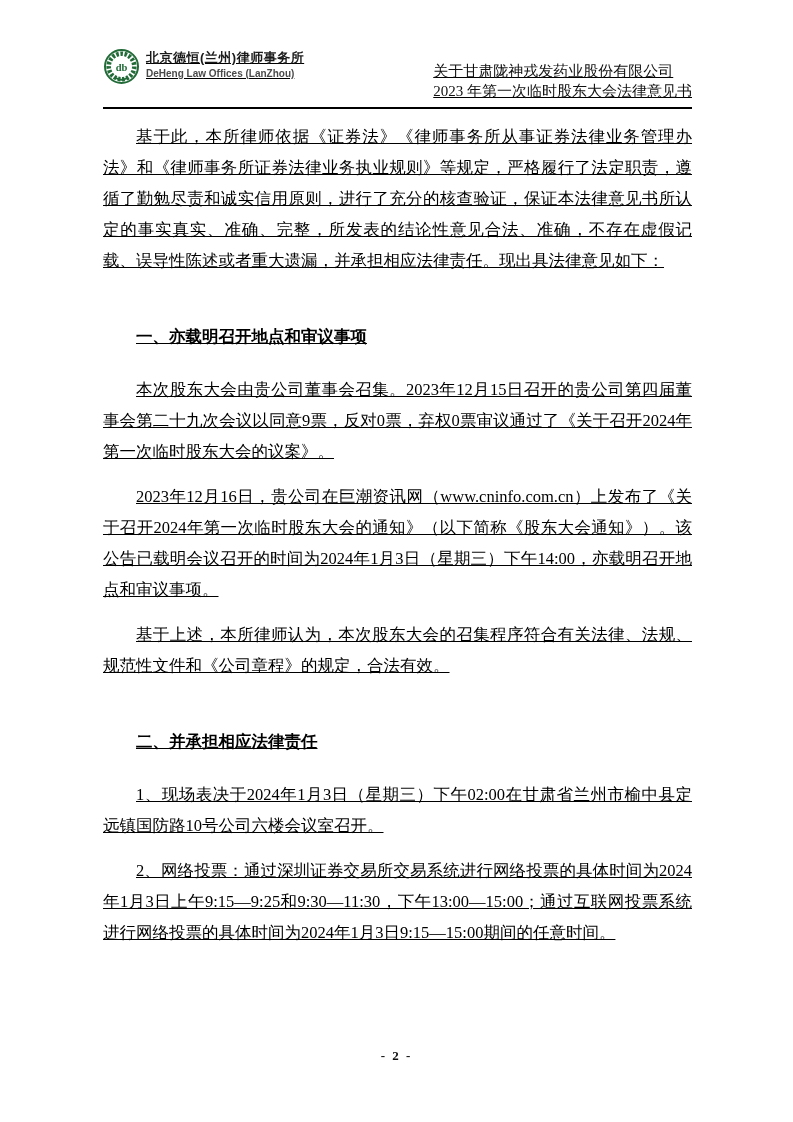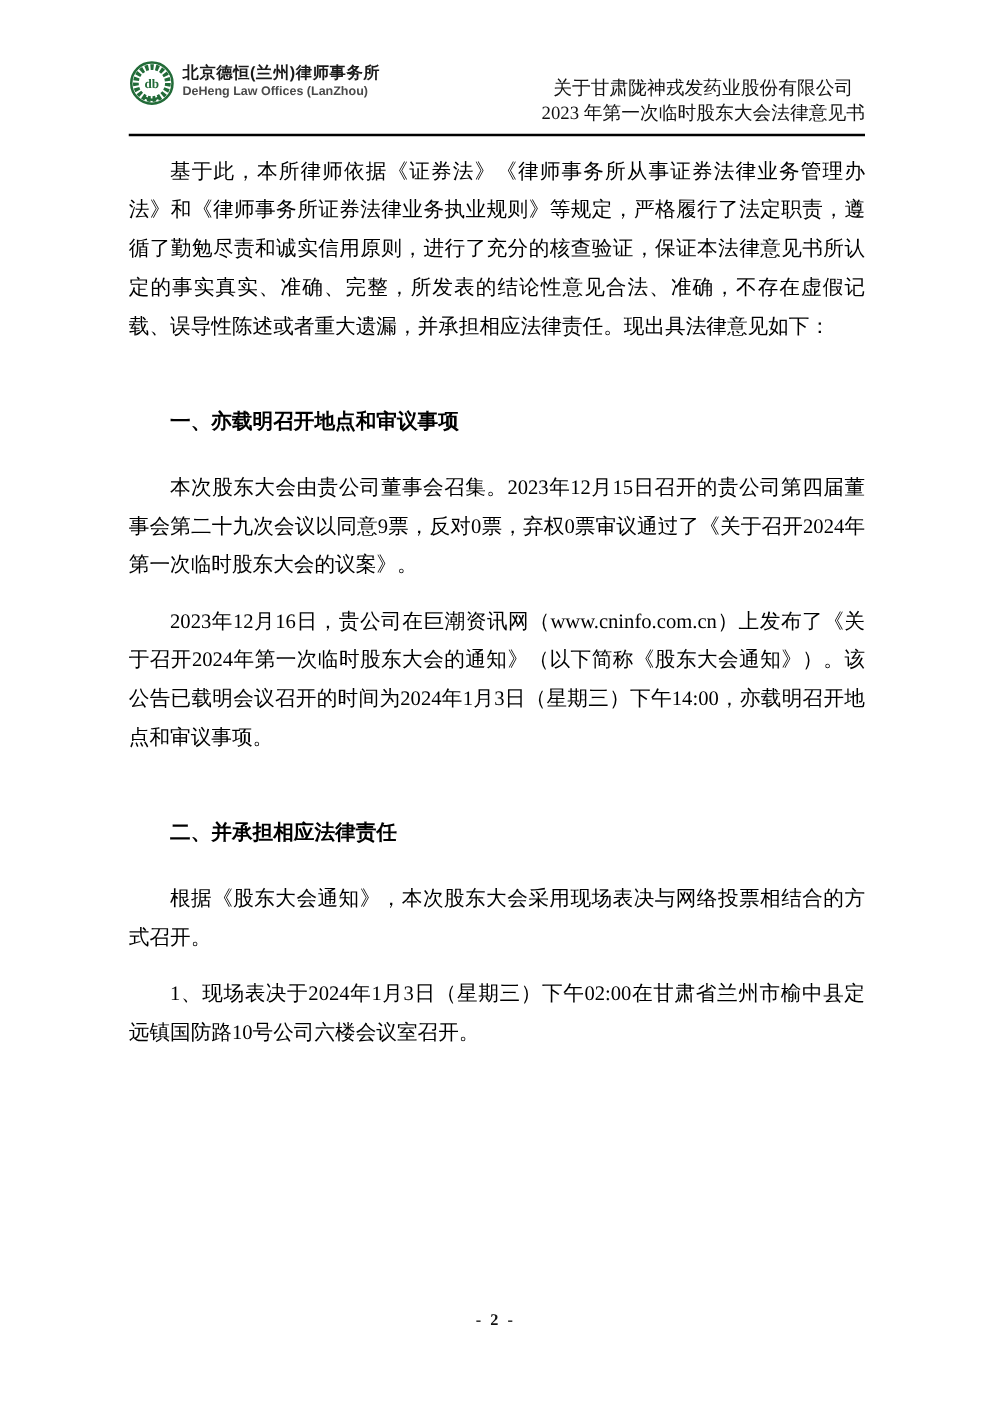--- a/index.html
+++ b/index.html
@@ -7,20 +7,21 @@
     position: relative;
     width: 793px;
     height: 1122px;
     margin: 0 auto;
     background: #ffffff;
     box-sizing: border-box;
     padding: 48px 101px 0 103px;
     font-family: "Liberation Serif", "DejaVu Serif", serif;
     color: #000;
     overflow: hidden;
+    text-decoration: underline;
   }
   
   .hdr {
     display: flex;
     justify-content: space-between;
     align-items: flex-start;
     border-bottom: 2.5px solid #000;
     padding-bottom: 6px;
   }
   .hdr-left { display: flex; align-items: flex-start; gap: 6px; }
@@ -35,21 +36,21 @@
     line-height: 1.3;
   }
   .firm-en {
     font-family: "Liberation Sans", "DejaVu Sans", sans-serif;
     font-size: 10px;
     font-weight: 700;
     color: #4a4a4a;
     line-height: 1.4;
   }
   .hdr-right {
-    text-align: center;
+    text-align: left;
     padding-top: 13px;
     font-size: 15px;
     line-height: 20px;
     color: #111;
   }
   
   .doc-body { margin-top: 8px; }
   .par {
     font-size: 16.5px;
     line-height: 31px;
@@ -103,23 +104,24 @@
       <div>2023 年第一次临时股东大会法律意见书</div>
     </div>
   </header>
 
   <main class="doc-body">
     <p class="par intro">基于此，本所律师依据《证券法》《律师事务所从事证券法律业务管理办法》和《律师事务所证券法律业务执业规则》等规定，严格履行了法定职责，遵循了勤勉尽责和诚实信用原则，进行了充分的核查验证，保证本法律意见书所认定的事实真实、准确、完整，所发表的结论性意见合法、准确，不存在虚假记载、误导性陈述或者重大遗漏，并承担相应法律责任。现出具法律意见如下：</p>
 
     <h2 class="sec-heading">一、亦载明召开地点和审议事项</h2>
     <p class="par">本次股东大会由贵公司董事会召集。2023年12月15日召开的贵公司第四届董事会第二十九次会议以同意9票，反对0票，弃权0票审议通过了《关于召开2024年第一次临时股东大会的议案》。</p>
     <p class="par">2023年12月16日，贵公司在巨潮资讯网（www.cninfo.com.cn）上发布了《关于召开2024年第一次临时股东大会的通知》（以下简称《股东大会通知》）。该公告已载明会议召开的时间为2024年1月3日（星期三）下午14:00，亦载明召开地点和审议事项。</p>
+    <p class="par">基于上述，本所律师认为，本次股东大会的召集程序符合有关法律、法规、规范性文件和《公司章程》的规定，合法有效。</p>
 
     <h2 class="sec-heading">二、并承担相应法律责任</h2>
-    <p class="par">根据《股东大会通知》，本次股东大会采用现场表决与网络投票相结合的方式召开。</p>
     <p class="par">1、现场表决于2024年1月3日（星期三）下午02:00在甘肃省兰州市榆中县定远镇国防路10号公司六楼会议室召开。</p>
+    <p class="par">2、网络投票：通过深圳证券交易所交易系统进行网络投票的具体时间为2024年1月3日上午9:15—9:25和9:30—11:30，下午13:00—15:00；通过互联网投票系统进行网络投票的具体时间为2024年1月3日9:15—15:00期间的任意时间。</p>
   </main>
 
   <footer class="ftr">
     <span>- 2 -</span>
   </footer>
 
 </div>
 
 </body></html>

